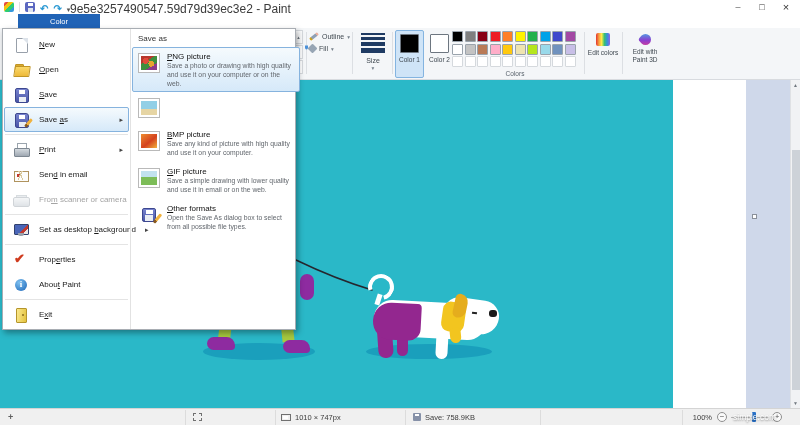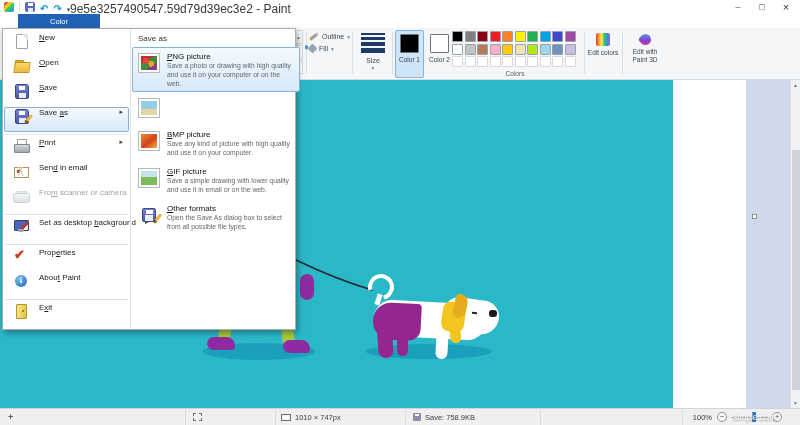--- a/index.html
+++ b/index.html
@@ -95,21 +95,21 @@
   .d-scarf{left:82px;top:34px;width:23px;height:30px;background:var(--yellow,#f2c51f);border-radius:8px;transform:rotate(8deg)}
   .d-scarf-end{left:90px;top:60px;width:11px;height:15px;background:var(--yellow,#f2c51f);border-radius:4px 4px 6px 6px;transform:rotate(-6deg)}
   .d-ear{left:94px;top:26px;width:13px;height:24px;background:#e5ad1d;border-radius:6px 10px 10px 6px;transform:rotate(12deg)}
   .d-eye{left:112px;top:44px;width:5px;height:2px;background:#222;transform:rotate(8deg)}
   .d-nose{left:129px;top:42px;width:8px;height:7px;background:#1a1a1a;border-radius:3px}
 
   
   .file-menu{position:absolute;left:2px;top:28px;width:294px;height:302px;background:#fff;border:1px solid #a8adb3;box-shadow:2px 3px 6px rgba(0,0,0,.35);z-index:10;display:flex}
   .fm-left{width:127px;padding-top:3px}
   .fm-right{flex:1;border-left:1px solid #e2e2e2;display:flex;flex-direction:column}
-  .menu-item{display:flex;align-items:flex-start;height:25px;padding:0 5px 0 8px;gap:9px;border:1px solid transparent;border-radius:2px;margin:0 1px}
+  .menu-item{display:flex;align-items:center;height:25px;padding:0 5px 0 8px;gap:9px;border:1px solid transparent;border-radius:2px;margin:0 1px}
   .menu-item.hl{background:linear-gradient(#f5fafd,var(--hl,#d6e9f9));border-color:#86b3de}
   .menu-item .lbl{font-size:8px;color:#1a1a1a;white-space:nowrap}
   .menu-item.disabled .lbl{color:#a4a4a4}
   .menu-item.disabled .mi{opacity:.45}
   .menu-item .arrow{margin-left:auto;font-size:7px;color:#444}
   .menu-sep{height:1px;background:#e4e4e4;margin:2px 2px}
   .mi{width:17px;height:16px;position:relative;flex:none}
   .mi::before,.mi::after{content:"";position:absolute}
   .mi-new-document::before{left:3px;top:1px;width:10px;height:13px;background:#fff;border:1px solid #98a0aa;border-radius:1px}
   .mi-new-document::after{right:2px;top:1px;border:3px solid #dde3ea;border-left-color:transparent;border-bottom-color:transparent}

